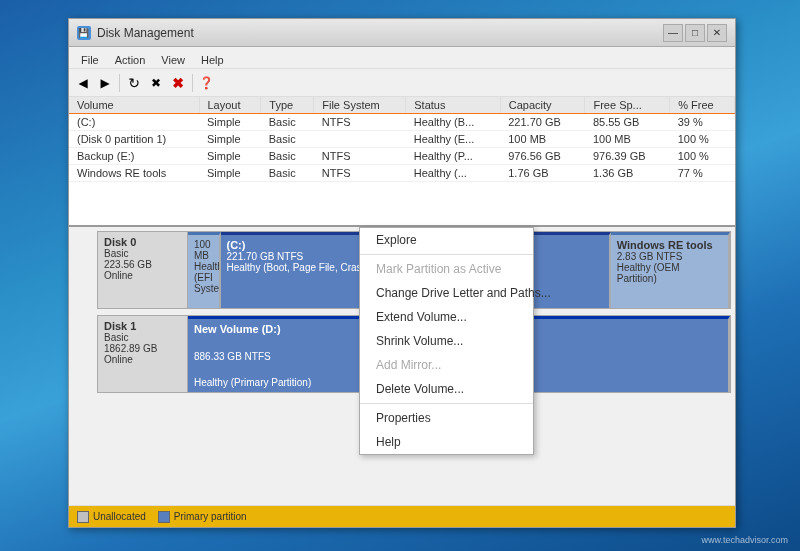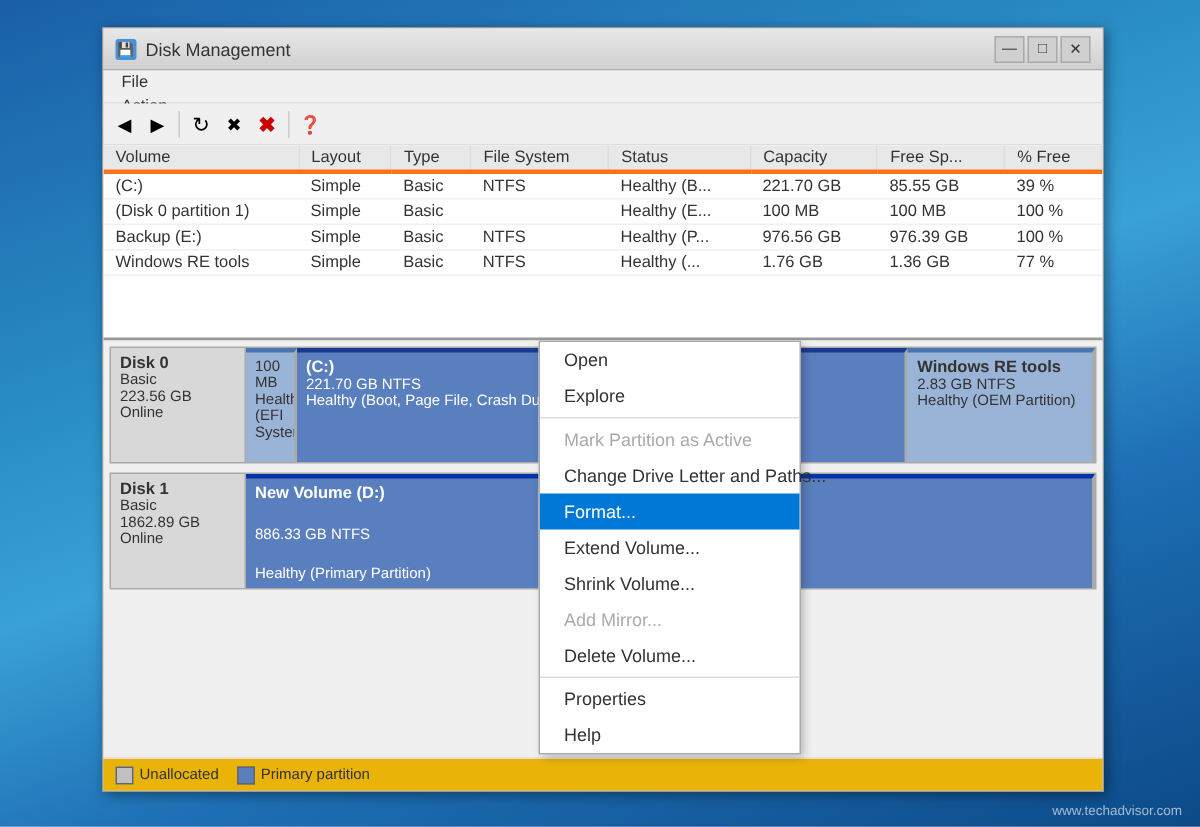--- a/index.html
+++ b/index.html
@@ -71,25 +71,24 @@
       font-size: 10px;
       cursor: pointer;
       color: #333;
     }
 
     
     .menu-bar {
       height: 22px;
       background: #f0f0f0;
       display: flex;
-      align-items: flex-start;
+      align-items: flex-end;
       padding: 0 4px;
       border-bottom: 1px solid #ddd;
       flex-shrink: 0;
-      flex-direction: column;
     }
     .menu-item {
       padding: 2px 8px;
       font-size: 11px;
       color: #333;
       cursor: pointer;
     }
 
     
     .toolbar {
@@ -126,41 +125,42 @@
       border-collapse: collapse;
       font-size: 11px;
     }
     thead tr {
       background: #e8e8e8;
     }
     thead th {
       padding: 2px 8px;
       text-align: left;
       border-right: 1px solid #ddd;
-      border-bottom: 3px solid #f97316;
+      border-bottom: 1px solid #f97316;
       font-weight: normal;
       white-space: nowrap;
       color: #333;
     }
     tbody tr {
       border-bottom: 1px solid #f0f0f0;
     }
     tbody td {
       padding: 2px 8px;
       white-space: nowrap;
       color: #333;
     }
 
     
     .disk-panes {
       flex: 1;
       background: #f0f0f0;
       overflow-y: auto;
       padding: 4px;
       position: relative;
+      margin-left: 24px;
     }
 
     .disk-row {
       display: flex;
       height: 78px;
       margin-bottom: 6px;
       border: 1px solid #aaa;
     }
 
     .disk-label {
@@ -415,26 +415,24 @@
       <div class="legend-box" style="background:#c0c0c0;"></div>
       <span>Unallocated</span>
     </div>
     <div class="legend-item">
       <div class="legend-box" style="background:#5a7fbf;"></div>
       <span>Primary partition</span>
     </div>
   </div>
 
   <div class="context-menu" id="context-menu">
-  <div class="ctx-item">Open</div>
       <div class="ctx-item">Explore</div>
       <div class="ctx-separator"></div>
       <div class="ctx-item disabled">Mark Partition as Active</div>
       <div class="ctx-item">Change Drive Letter and Paths...</div>
-      <div class="ctx-item highlighted">Format...</div>
       <div class="ctx-item">Extend Volume...</div>
       <div class="ctx-item">Shrink Volume...</div>
       <div class="ctx-item disabled">Add Mirror...</div>
       <div class="ctx-item">Delete Volume...</div>
       <div class="ctx-separator"></div>
       <div class="ctx-item">Properties</div>
       <div class="ctx-item">Help</div>
     </div>
 </div>
 

